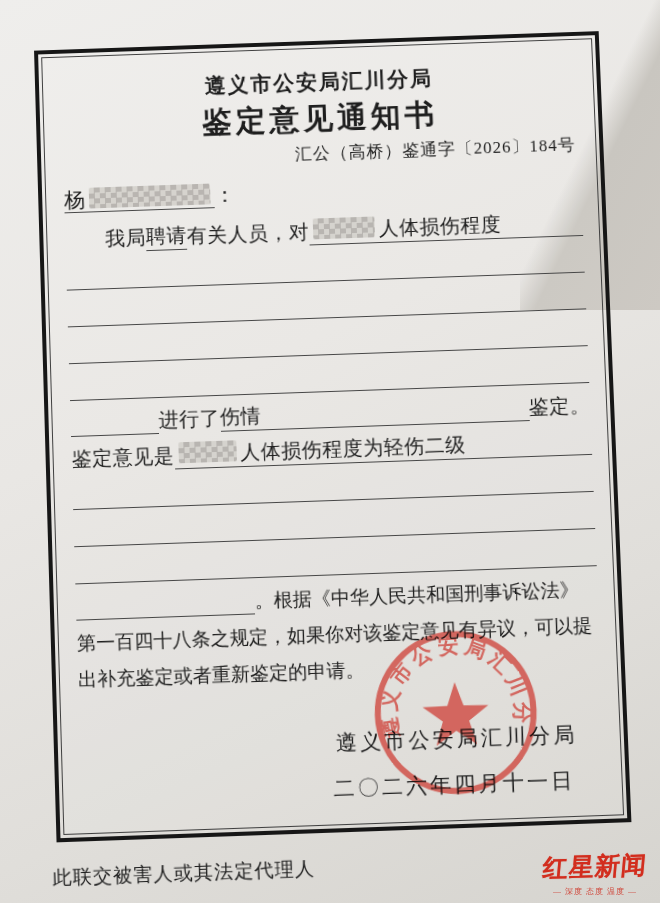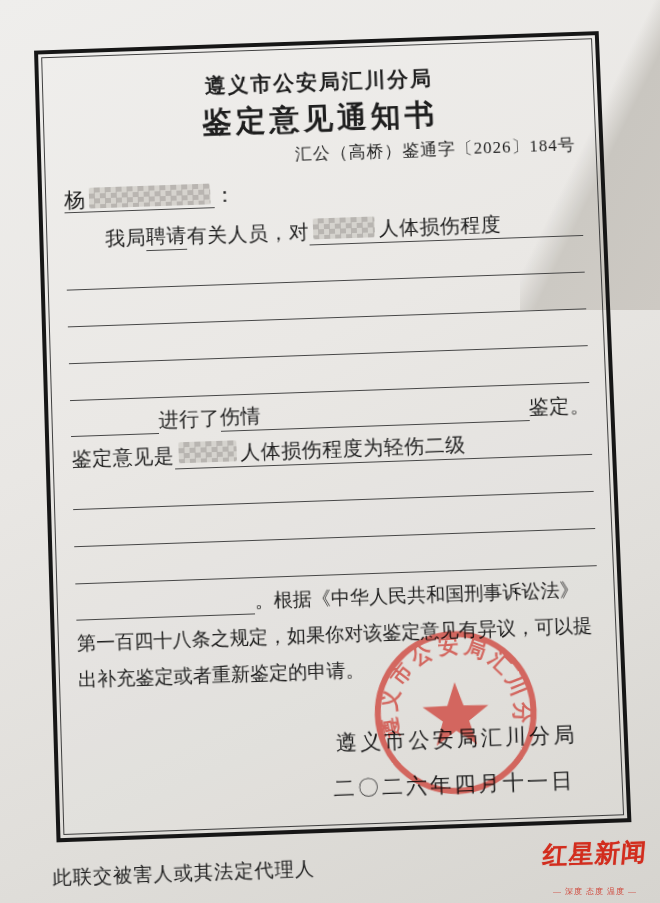--- a/index.html
+++ b/index.html
@@ -55,21 +55,21 @@
   .footer-note{position:absolute;left:40px;top:851px;font-size:19px;letter-spacing:1px;}
   .logo{
     position:absolute;right:6px;bottom:6px;width:118px;text-align:center;
     color:#d22d1e;
   }
   .logo-main{
     font-size:25px;font-weight:bold;letter-spacing:1px;
     transform:skewX(-7deg) rotate(-2deg);display:inline-block;
     text-shadow:0 0 1px rgba(210,45,30,.5);
   }
-  .logo-tag{font-size:8px;letter-spacing:1px;margin-top:16px;color:#d0483c;}
+  .logo-tag{font-size:8px;letter-spacing:1px;margin-top:3px;color:#d0483c;}
 </style>
 </head>
 <body>
 
 <div class="photo">
   <div class="corner-shade"></div>
 
   <div class="doc">
     <div class="frame">
 

